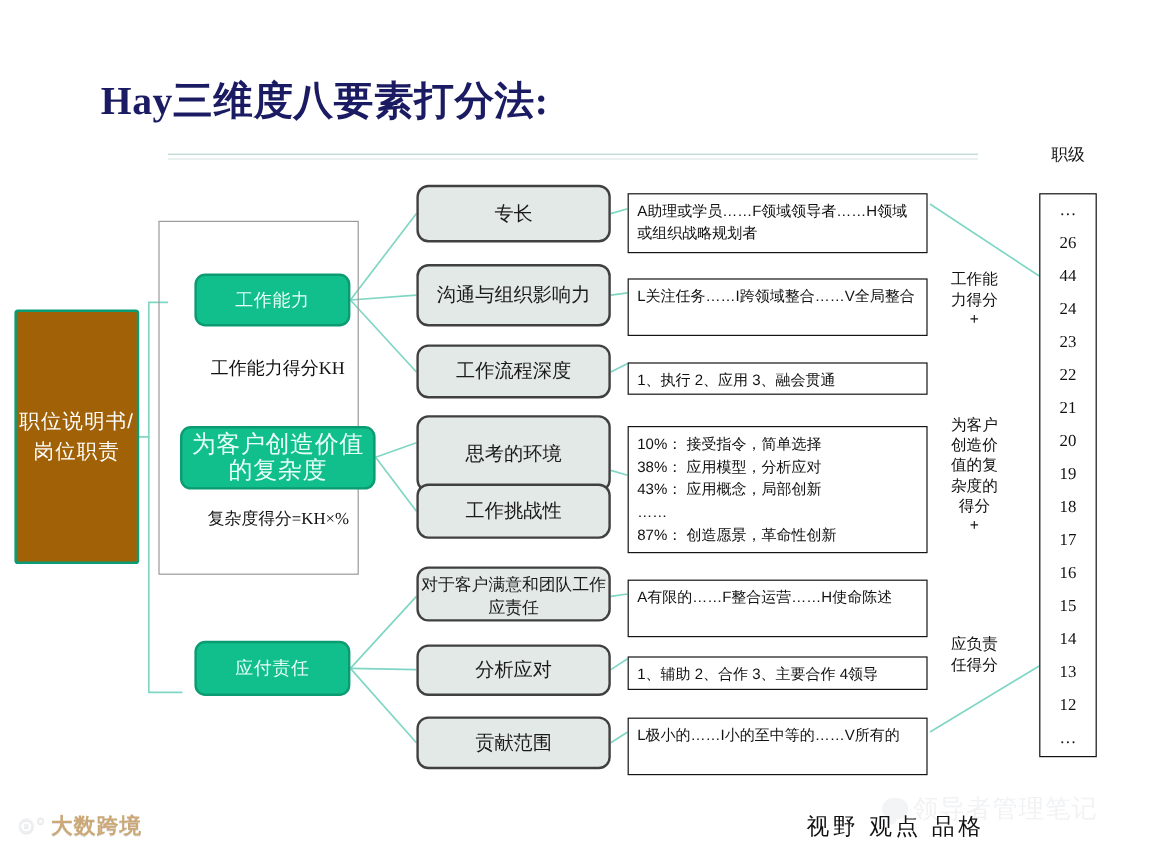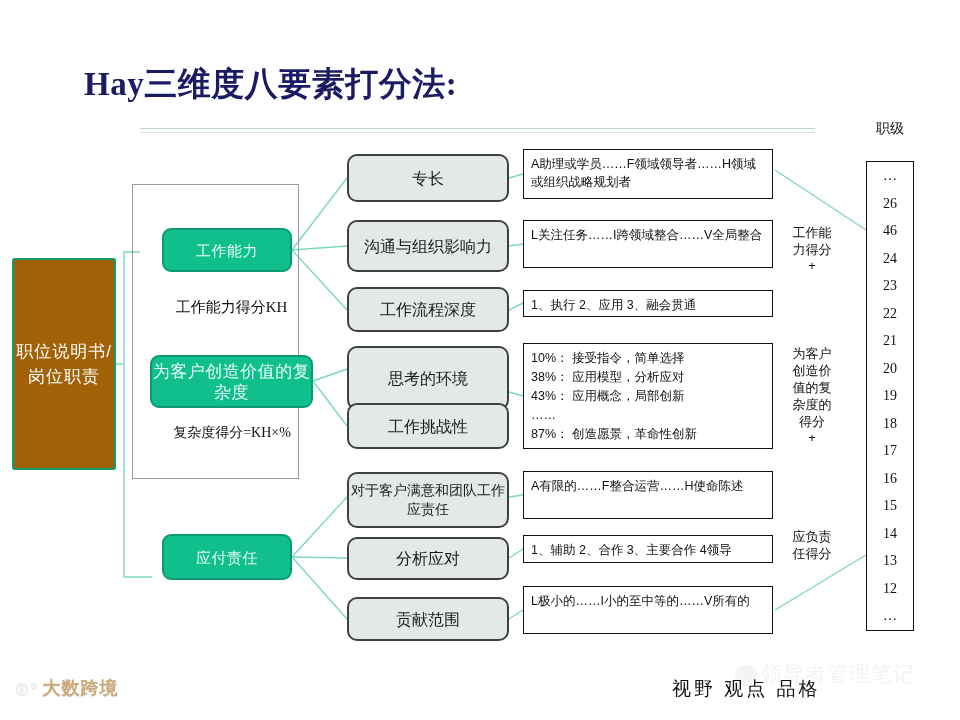--- a/index.html
+++ b/index.html
@@ -43,49 +43,50 @@
     left:132px;top:184px;width:167px;height:295px;
     border:1px solid #9a9a9a;background:transparent;
   }
 
   .greenpill{
     background:#10bf8c;border:2px solid #0b9b72;border-radius:9px;
     color:#e8fff8;display:flex;align-items:center;justify-content:center;
     text-align:center;font-size:15px;line-height:21px;letter-spacing:0.5px;
   }
   .pill-work{left:162px;top:228px;width:130px;height:44px;}
-  .pill-cust{left:150px;top:355px;width:163px;height:53px;font-size:17px;align-items:center;}
+  .pill-cust{left:150px;top:355px;width:163px;height:53px;font-size:20px;align-items:center;}
   .pill-resp{left:162px;top:534px;width:130px;height:46px;}
 
   .formula{
     position:absolute;color:#111;font-size:15px;text-align:center;white-space:nowrap;
     font-family:"Liberation Serif","DejaVu Serif",serif;
   }
   .f-kh{left:150px;top:298px;width:163px;}
   .f-cx{left:144px;top:424px;width:176px;font-size:14px;}
 
   .graybox{
     background:#e3e9e7;border:2px solid #404040;border-radius:10px;
     color:#1a1a1a;display:flex;align-items:center;justify-content:center;
     text-align:center;font-size:16px;line-height:21px;left:347px;width:162px;
   }
   .g1{top:154px;height:48px;}
   .g2{top:220px;height:52px;}
   .g3{top:287px;height:45px;}
   .g4{top:346px;height:64px;}
   .g5{top:403px;height:46px;}
-  .g6{top:472px;height:56px;font-size:14px;line-height:19px;}
+  .g6{top:472px;height:46px;font-size:14px;line-height:19px;align-items:flex-end;}
   .g7{top:537px;height:43px;}
   .g8{top:597px;height:44px;}
 
   .descbox{
     background:#ffffff;border:1px solid #141414;
     color:#111;font-size:12.5px;line-height:18px;
     padding:5px 7px;left:523px;box-sizing:border-box;
     font-family:"Liberation Sans","DejaVu Sans",sans-serif;
+    margin-top:12px;
   }
   .d1{top:149px;width:250px;height:50px;}
   .d2{top:220px;width:250px;height:48px;}
   .d3{top:290px;width:250px;height:27px;}
   .d4{top:343px;width:250px;height:106px;line-height:19px;}
   .d5{top:471px;width:250px;height:48px;}
   .d6{top:535px;width:250px;height:28px;}
   .d7{top:586px;width:250px;height:48px;}
 
   .sumlabel{
@@ -247,21 +248,21 @@
     <div class="plus">+</div>
   </div>
   <div class="sumlabel s3">
     <div>应负责任得分</div>
   </div>
 
   <div class="ranktitle">职级</div>
   <div class="rankbox" id="rankbox">
       <div class="rankcell">…</div>
       <div class="rankcell">26</div>
-      <div class="rankcell">46</div>
+      <div class="rankcell">44</div>
       <div class="rankcell">24</div>
       <div class="rankcell">23</div>
       <div class="rankcell">22</div>
       <div class="rankcell">21</div>
       <div class="rankcell">20</div>
       <div class="rankcell">19</div>
       <div class="rankcell">18</div>
       <div class="rankcell">17</div>
       <div class="rankcell">16</div>
       <div class="rankcell">15</div>

